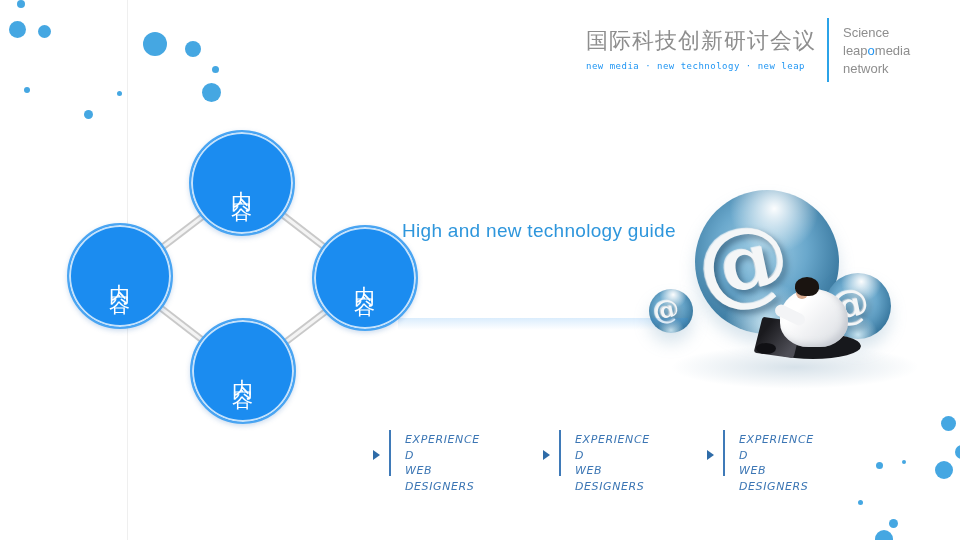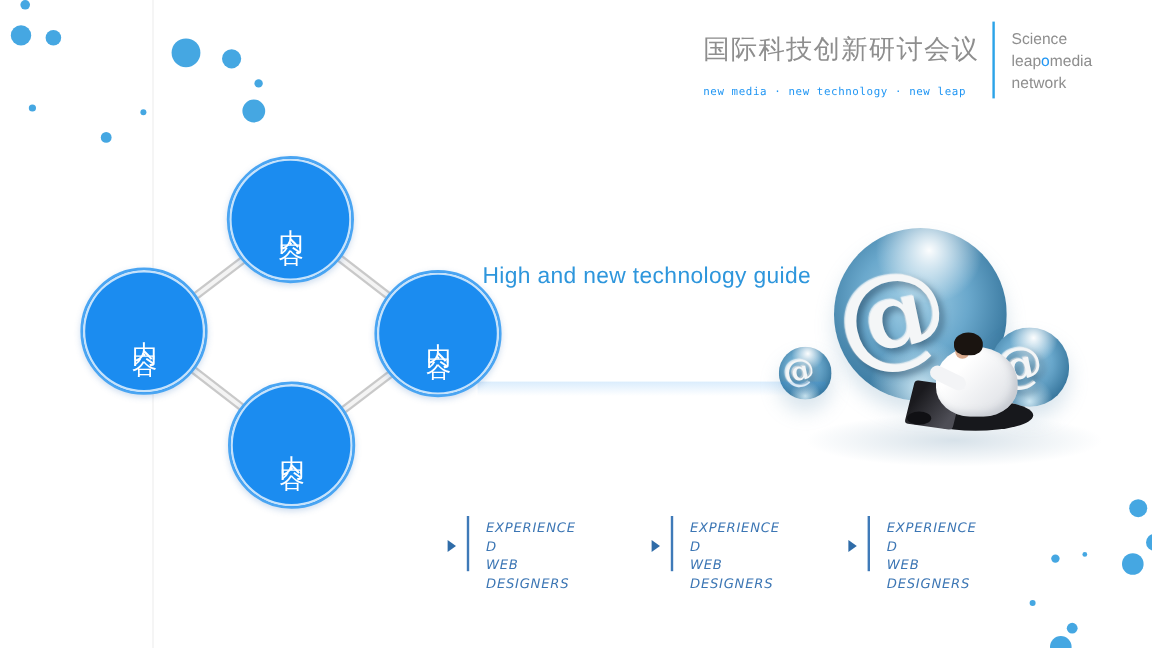--- a/index.html
+++ b/index.html
@@ -10,21 +10,21 @@
   }
   
   .left-divider { position:absolute; left:127px; top:0; width:1px; height:540px; background:#efefef; }
 
   
   .dot { position:absolute; border-radius:50%; background:#45a7e2; }
 
   
   .header-title-block { position:absolute; right:144px; top:26px; text-align:left; z-index:4; }
   .header-title { font-size:22px; font-weight:400; color:#8e8e8e; letter-spacing:1px; white-space:nowrap; }
-  .header-subtitle { margin-top:16px; font-family:"DejaVu Sans Mono", monospace; font-size:9px; color:#2196f3; letter-spacing:.5px; white-space:nowrap; }
+  .header-subtitle { margin-top:5px; font-family:"DejaVu Sans Mono", monospace; font-size:9px; color:#2196f3; letter-spacing:.5px; white-space:nowrap; }
   .header-divider { position:absolute; left:827px; top:18px; width:2px; height:64px; background:#2ba3e8; z-index:4; }
   .brand-block { position:absolute; left:843px; top:24px; font-size:13px; line-height:18px; color:#8e8e8e; z-index:4; }
   .brand-accent { color:#2196f3; }
 
   
   .connector-svg { position:absolute; left:0; top:0; width:960px; height:540px; z-index:1; }
 
   
   .node-circle {
     position:absolute; width:106px; height:106px; border-radius:50%;

